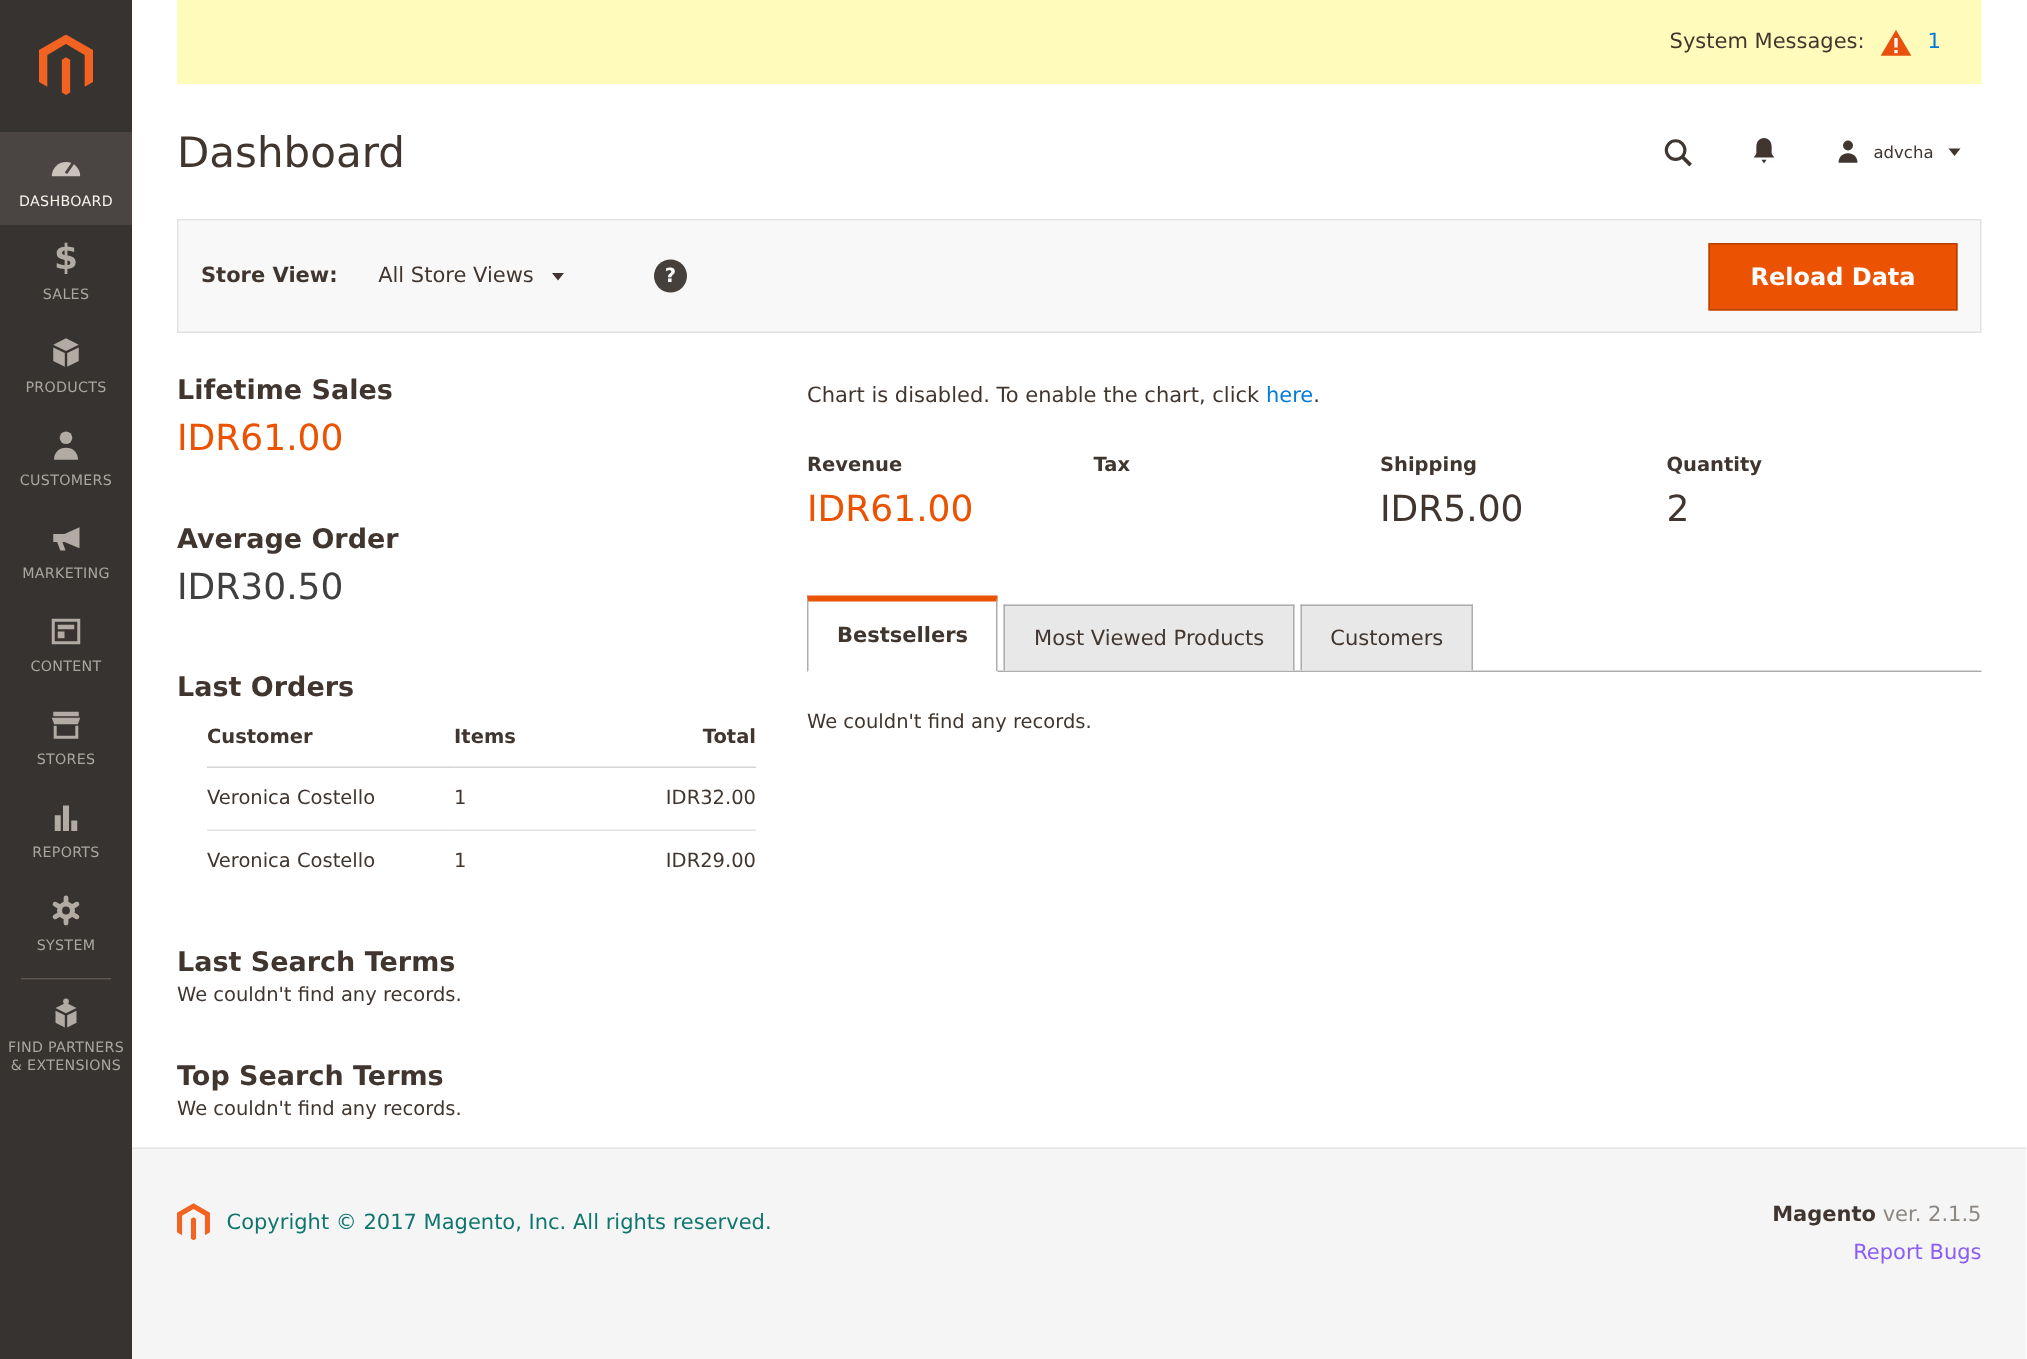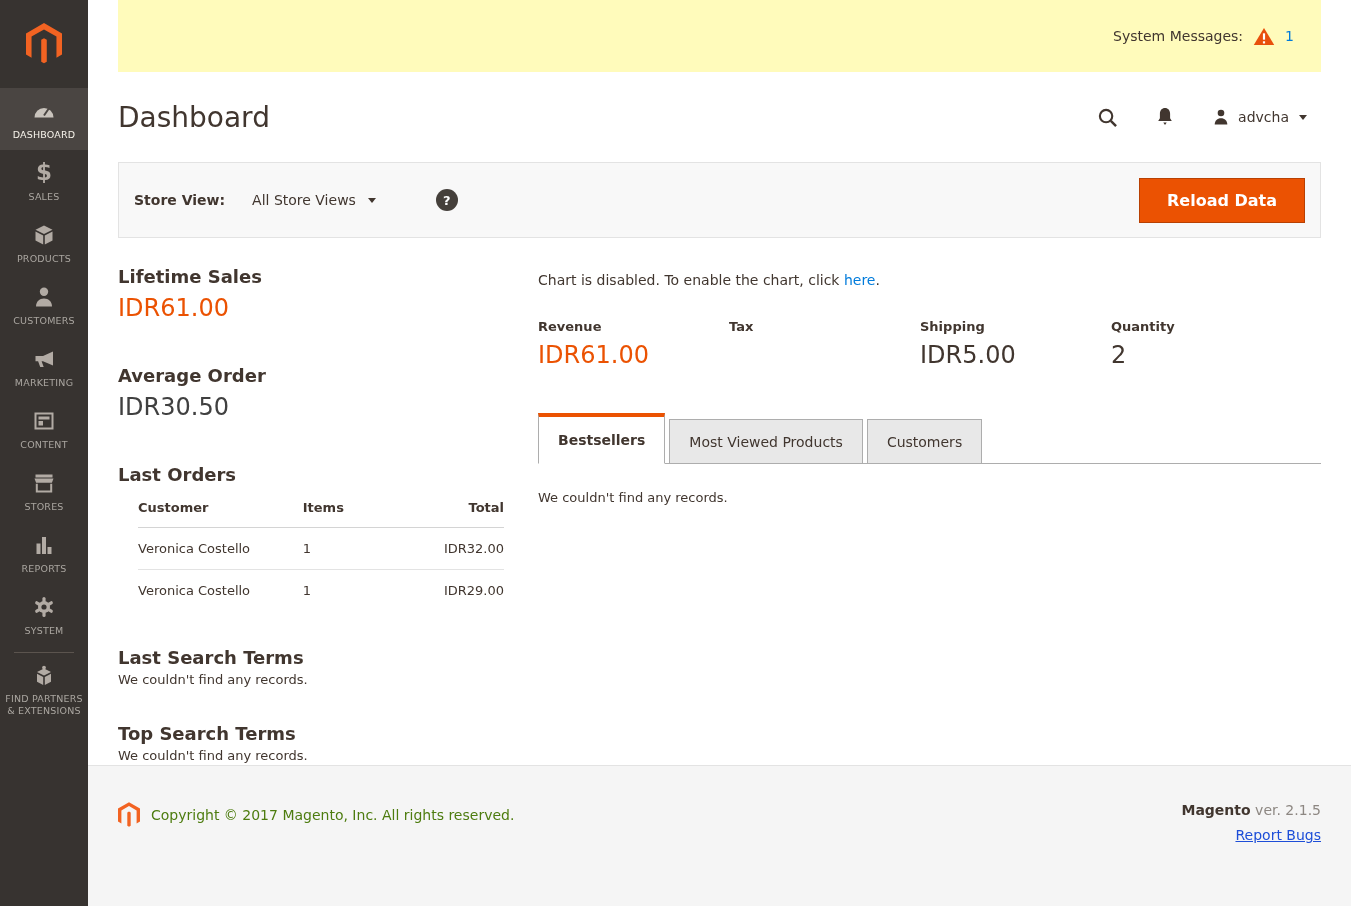--- a/index.html
+++ b/index.html
@@ -30,35 +30,35 @@
   .nav-item.active .nav-label { color:#f7f3eb; }
   .nav-icon { height:26px; display:flex; align-items:center; justify-content:center; }
   .nav-icon svg { display:block; }
   .glyph-dollar { font-size:23px; font-weight:bold; color:#b2aba4; line-height:1; }
   .nav-divider { height:1px; background:#5b544e; margin:6px 14px; }
 
   
   .main { flex:1; display:flex; flex-direction:column; min-width:0; }
 
   .banner {
-    margin:0 30px; height:72px; background:#fffbbb;
+    margin:0 30px; height:56px; background:#fffbbb;
     display:flex; align-items:center; justify-content:flex-end;
     padding-right:27px; gap:10px; font-size:14px; color:#41362f;
   }
   .banner .msg-count { color:#007bdb; cursor:pointer; }
   .warn-icon { display:flex; cursor:pointer; }
 
   .page-header {
     height:90px; display:flex; align-items:center;
     padding:0 44px 0 30px;
   }
   .page-title { font-size:28px; font-weight:400; color:#41362f; }
   .header-actions { margin-left:auto; display:flex; align-items:center; gap:38px; }
   .hicon { cursor:pointer; display:flex; }
-  .user-chip { display:flex; align-items:center; gap:8px; cursor:pointer; font-size:14px; color:#41362f; }
+  .user-chip { display:flex; align-items:center; gap:8px; cursor:pointer; font-size:11px; color:#41362f; }
   .caret-down {
     width:0; height:0; border-left:4px solid transparent;
     border-right:4px solid transparent; border-top:5px solid #41362f;
     display:inline-block; margin-left:2px;
   }
 
   .toolbar {
     margin:0 30px; height:76px; background:#f8f8f8;
     border:1px solid #e3e3e3; display:flex; align-items:center;
     padding:0 15px;
@@ -121,24 +121,24 @@
     border-bottom:1px solid #fff;
   }
   .tab-panel { padding-top:26px; font-size:13px; color:#41362f; }
 
   
   .footer {
     margin-top:auto; height:141px; background:#f5f5f5;
     border-top:1px solid #e3e3e3; padding:36px 30px 0;
     display:flex; align-items:flex-start;
   }
-  .footer-left { display:flex; align-items:center; gap:11px; font-size:14px; color:#4d7c0f; }
+  .footer-left { display:flex; align-items:center; gap:11px; font-size:14px; color:#0f766e; }
   .footer-right { margin-left:auto; text-align:right; font-size:14px; color:#8d8782; }
   .footer-brand { font-weight:bold; color:#41362f; }
-  .report-bugs { display:inline-block; margin-top:9px; color:#1d4ed8; text-decoration:underline; cursor:pointer; }
+  .report-bugs { display:inline-block; margin-top:9px; color:#8b5cf6; cursor:pointer; }
 </style>
 </head>
 <body>
 
 <aside class="sidebar">
   <div class="logo-wrap">
     <svg width="36" height="42" viewBox="0 0 24 28">
       <path fill="#f26322" d="M12 0 L24 6.93 L24 21.07 L20.3 23.2 L20.3 9.06 L12 4.27 L3.7 9.06 L3.7 23.2 L0 21.07 L0 6.93 Z"></path>
       <path fill="#f26322" d="M10.15 25.8 L10.15 11.2 L12 10.13 L13.85 11.2 L13.85 25.8 L12 26.87 Z"></path>
     </svg>

